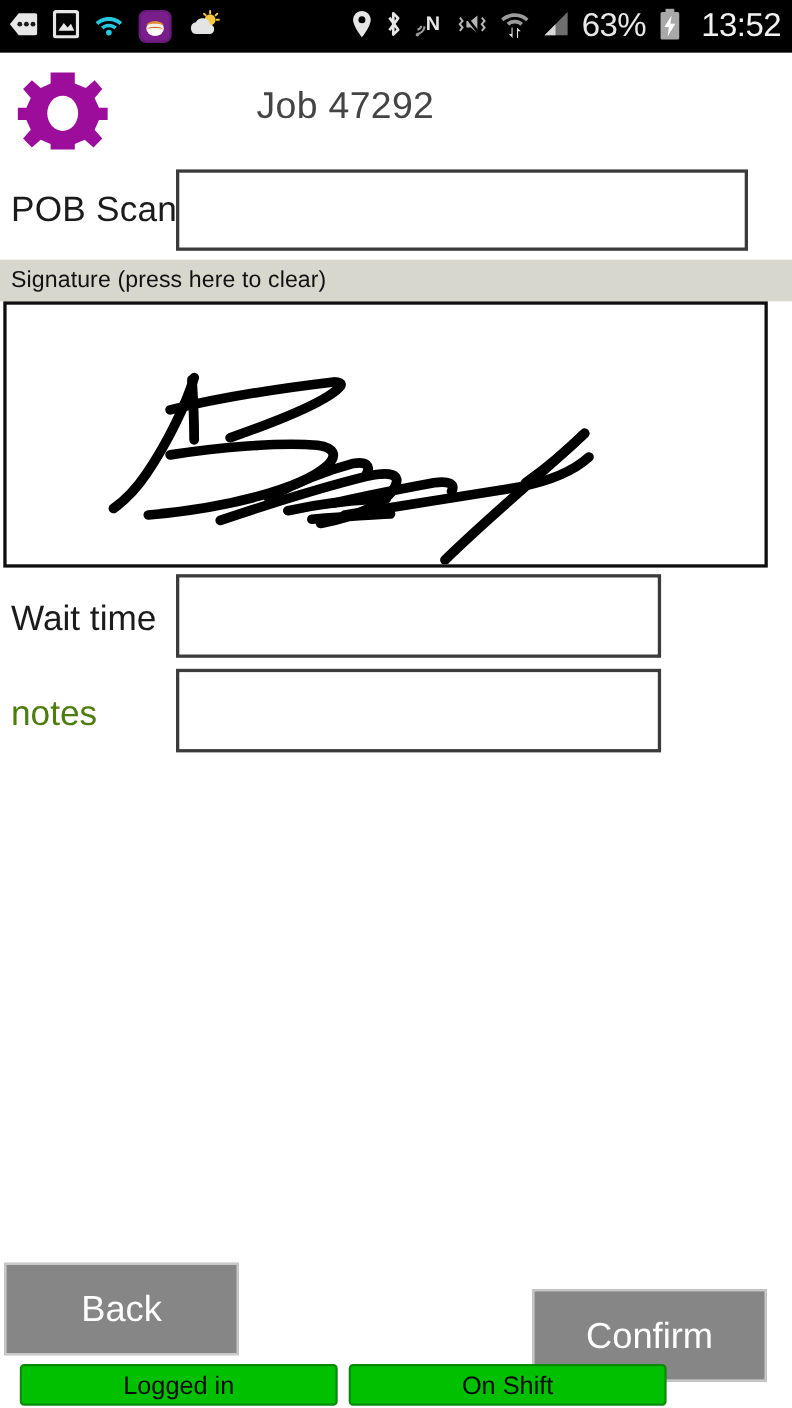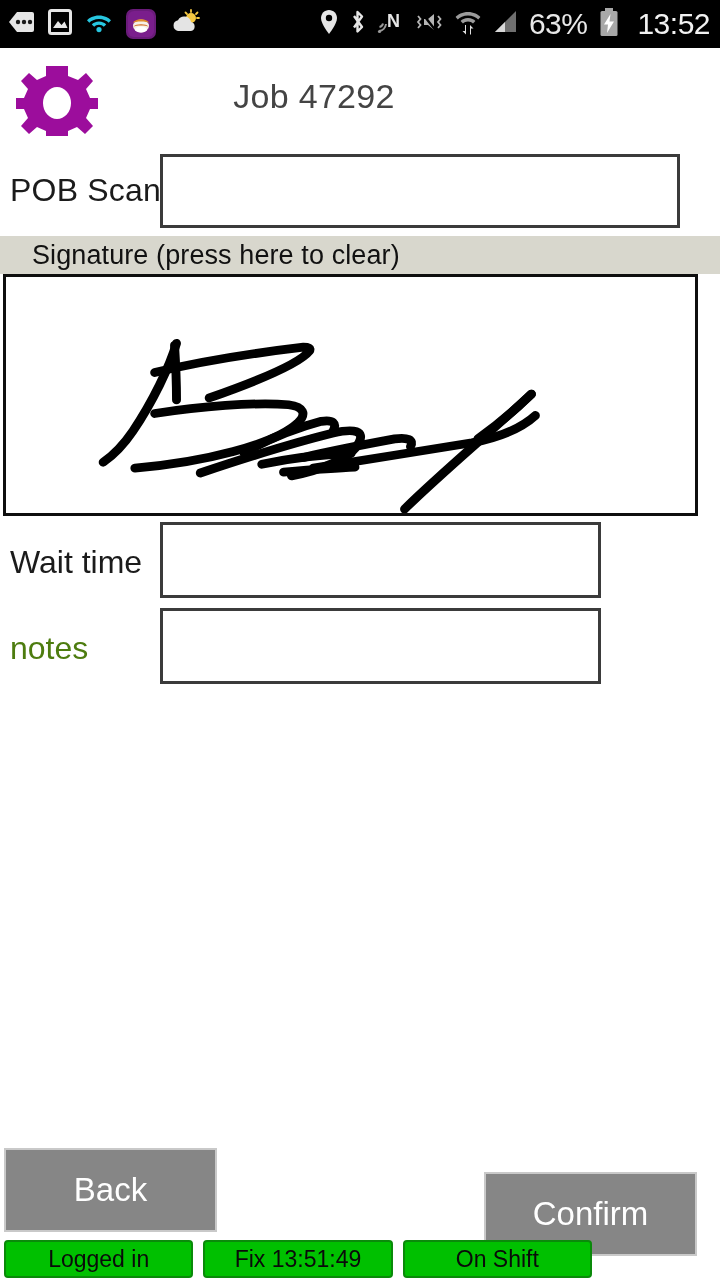--- a/index.html
+++ b/index.html
@@ -67,21 +67,21 @@
   }
 
   
   .sig-bar {
     position: absolute; left: 0; top: 236px;
     width: 720px; height: 38px;
     background: #d8d7cd;
     display: flex; align-items: center;
   }
   .sig-bar span {
-    margin-left: 32px; font-size: 27px; color: #111111;
+    margin-left: 10px; font-size: 21px; color: #111111;
     letter-spacing: 0.1px;
   }
   .sig-pad {
     position: absolute; left: 3px; top: 274px;
     width: 695px; height: 242px;
     background: #ffffff;
     border: 3px solid #0e0e0e;
   }
   .sig-pad svg { display: block; width: 100%; height: 100%; }
 
@@ -112,21 +112,21 @@
     background: #868686;
     border: 2px solid #c9c9c9;
     display: flex; align-items: center; justify-content: center;
     color: #ffffff; font-size: 33px; text-align: right;
   }
   .btn-back { left: 4px; }
   .btn-confirm { left: 484px; margin-top: 24px; }
 
   
   .statusrow {
-    position: absolute; left: 0; top: 1240px;
+    position: absolute; left: 14px; top: 1240px;
     width: 596px; height: 40px;
     display: flex; gap: 10px; padding: 0 4px;
   }
   .green-pill {
     flex: 1; height: 38px;
     background: #00c000;
     border: 2px solid #0a8a0a;
     border-radius: 4px;
     display: flex; align-items: center; justify-content: center;
     color: #0a0a0a; font-size: 23px;
@@ -305,15 +305,14 @@
 <input class="wait-input" type="text" value="" style="">
 
 <div class="notes-label">notes</div>
 <input class="notes-input" type="text" value="" style="">
 
 <div class="btn-back">Back</div>
 <div class="btn-confirm">Confirm</div>
 
 <div class="statusrow">
   <div class="green-pill">Logged in</div>
-  <div class="green-pill">Fix 13:51:49</div>
   <div class="green-pill">On Shift</div>
 </div>
 
 </body></html>

